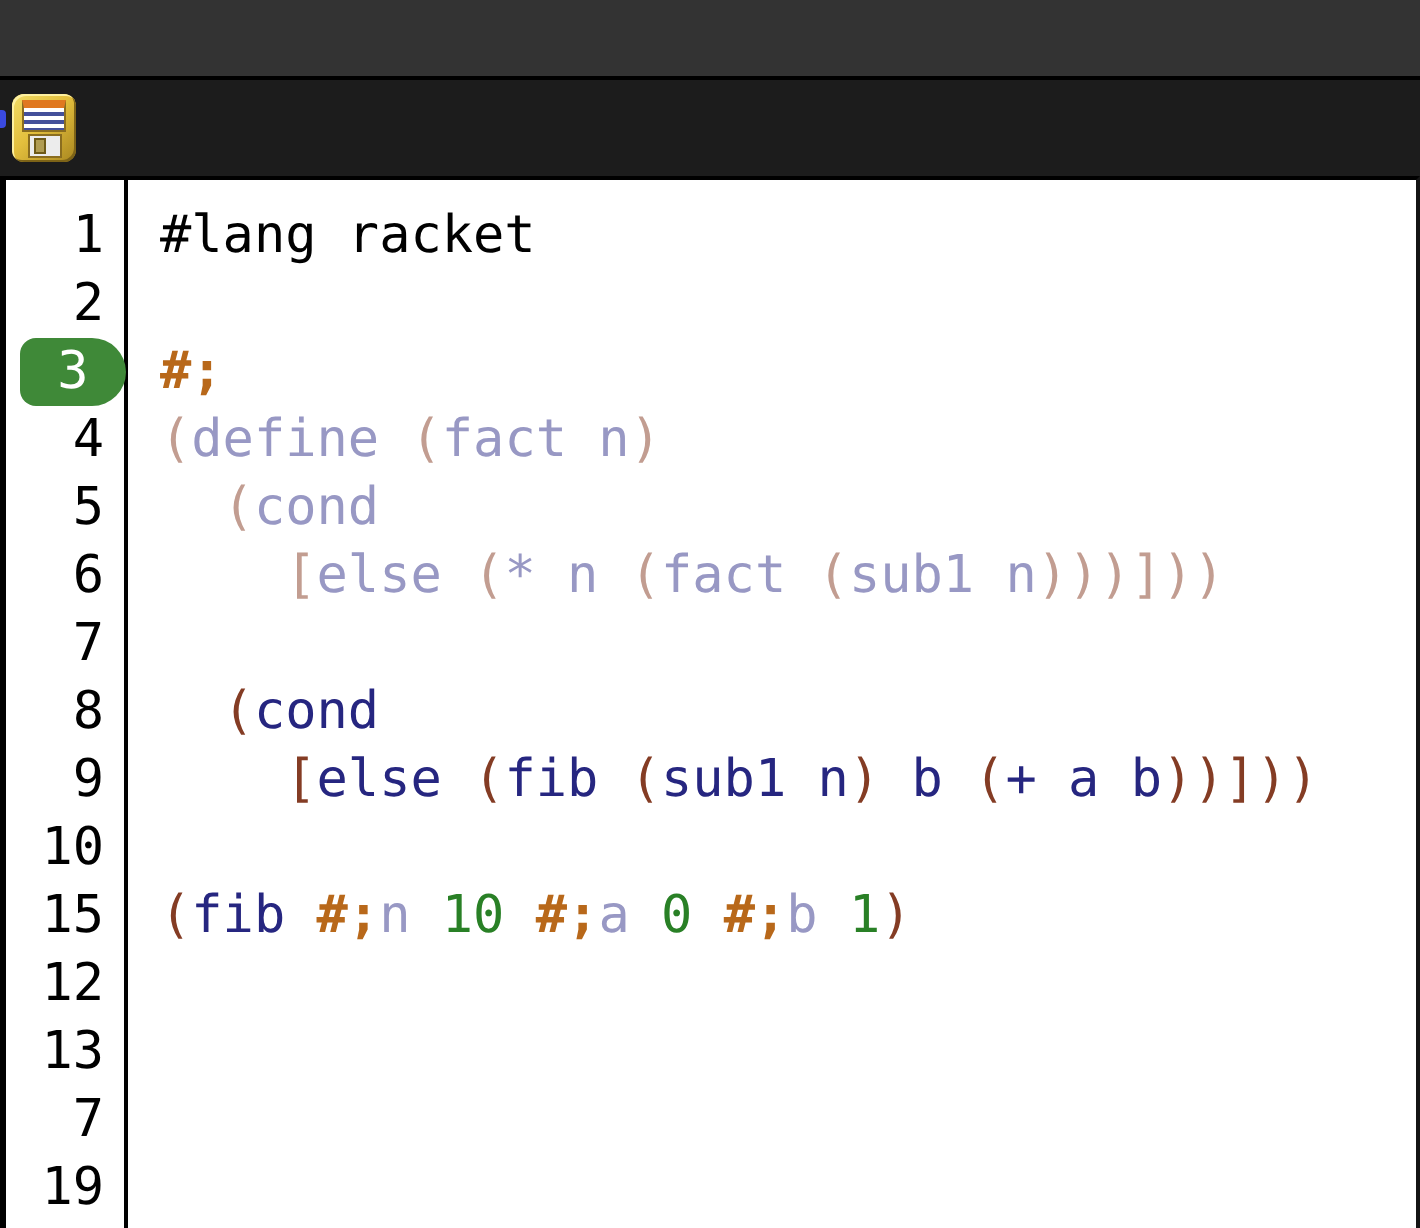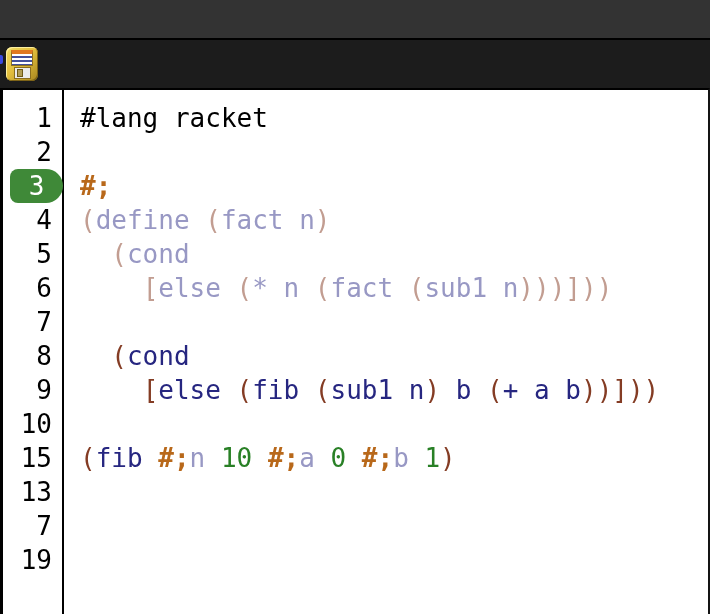--- a/index.html
+++ b/index.html
@@ -106,20 +106,21 @@
           <span class="num">3</span>
         </div>
         <div class="gutter-row"><span class="num">4</span></div>
         <div class="gutter-row"><span class="num">5</span></div>
         <div class="gutter-row"><span class="num">6</span></div>
         <div class="gutter-row"><span class="num">7</span></div>
         <div class="gutter-row"><span class="num">8</span></div>
         <div class="gutter-row"><span class="num">9</span></div>
         <div class="gutter-row"><span class="num">10</span></div>
         <div class="gutter-row"><span class="num">15</span></div>
+        <div class="gutter-row"><span class="num">12</span></div>
         <div class="gutter-row"><span class="num">13</span></div>
         <div class="gutter-row"><span class="num">7</span></div>
         <div class="gutter-row"><span class="num">19</span></div>
       </div>
     <div class="code">
         <div class="code-line"><span class="tk-plain">#lang racket</span></div>
         <div class="code-line"></div>
         <div class="code-line"><span class="tk-reader">#;</span></div>
         <div class="code-line"><span class="tk-fparen">(</span><span class="tk-fsymbol">define </span><span class="tk-fparen">(</span><span class="tk-fsymbol">fact n</span><span class="tk-fparen">)</span></div>
         <div class="code-line"><span class="tk-plain">  </span><span class="tk-fparen">(</span><span class="tk-fsymbol">cond</span></div>

